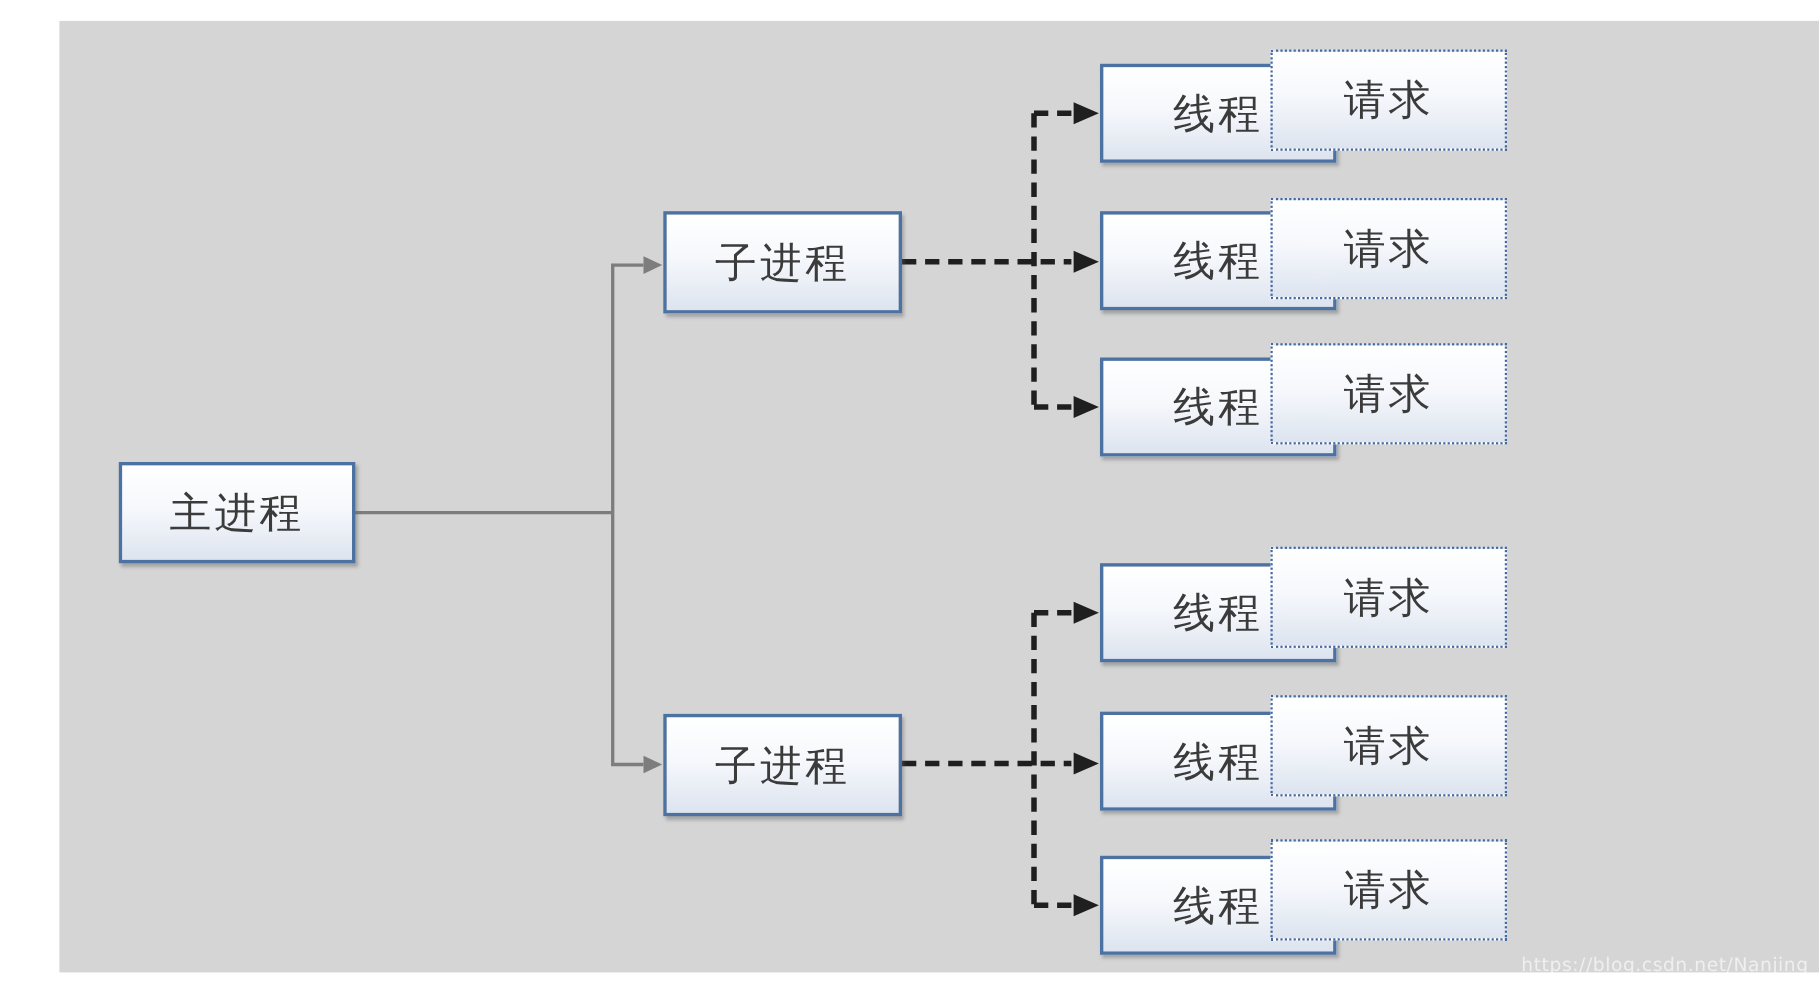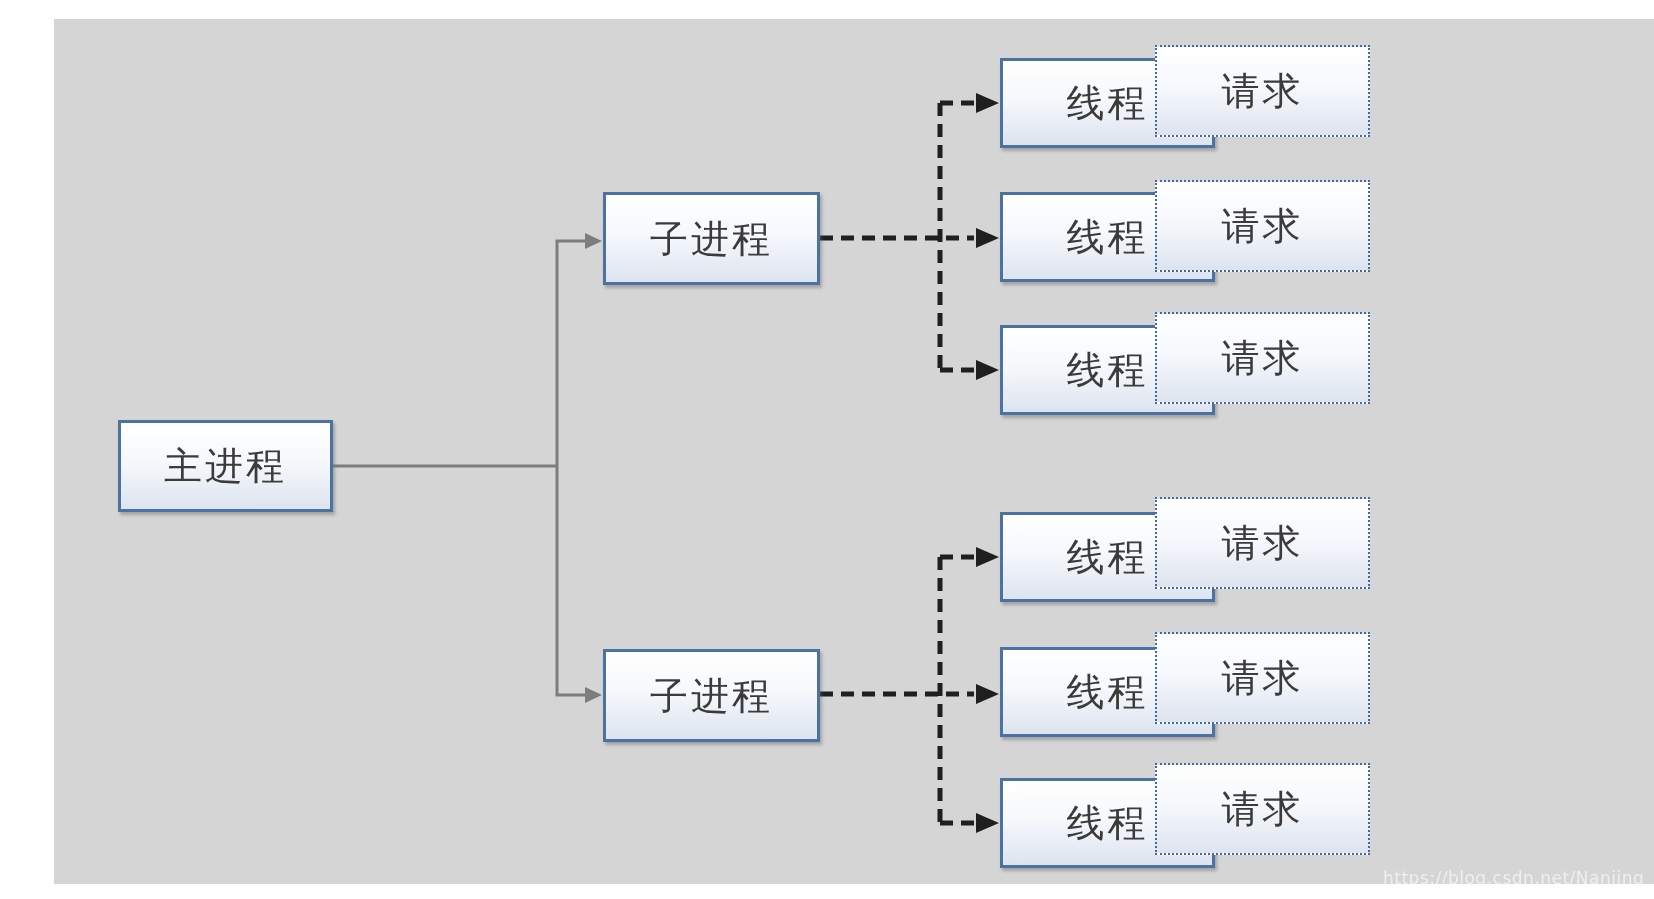--- a/index.html
+++ b/index.html
@@ -65,21 +65,21 @@
     <polygon points="999,103 976,93 976,113" fill="#1f1f1f"></polygon>
     <polygon points="999,238 976,228 976,248" fill="#1f1f1f"></polygon>
     <polygon points="999,370 976,360 976,380" fill="#1f1f1f"></polygon>
 
     <path d="M820 694 H974 M940 557 V823 M940 557 H974 M940 823 H974" fill="none" stroke="#1f1f1f" stroke-width="5" stroke-dasharray="13 8"></path>
     <polygon points="999,557 976,547 976,567" fill="#1f1f1f"></polygon>
     <polygon points="999,694 976,684 976,704" fill="#1f1f1f"></polygon>
     <polygon points="999,823 976,813 976,833" fill="#1f1f1f"></polygon>
   </svg>
 
-  <div class="node node--solid" style="left:118px;top:420px;width:215px;height:92px;">
+  <div class="node node--solid" style="left:108px;top:420px;width:215px;height:92px;">
     <span class="label">主进程</span>
   </div>
 
   <div class="node node--solid" style="left:603px;top:192px;width:217px;height:93px;">
     <span class="label">子进程</span>
   </div>
   <div class="node node--solid" style="left:603px;top:649px;width:217px;height:93px;">
     <span class="label">子进程</span>
   </div>
 

